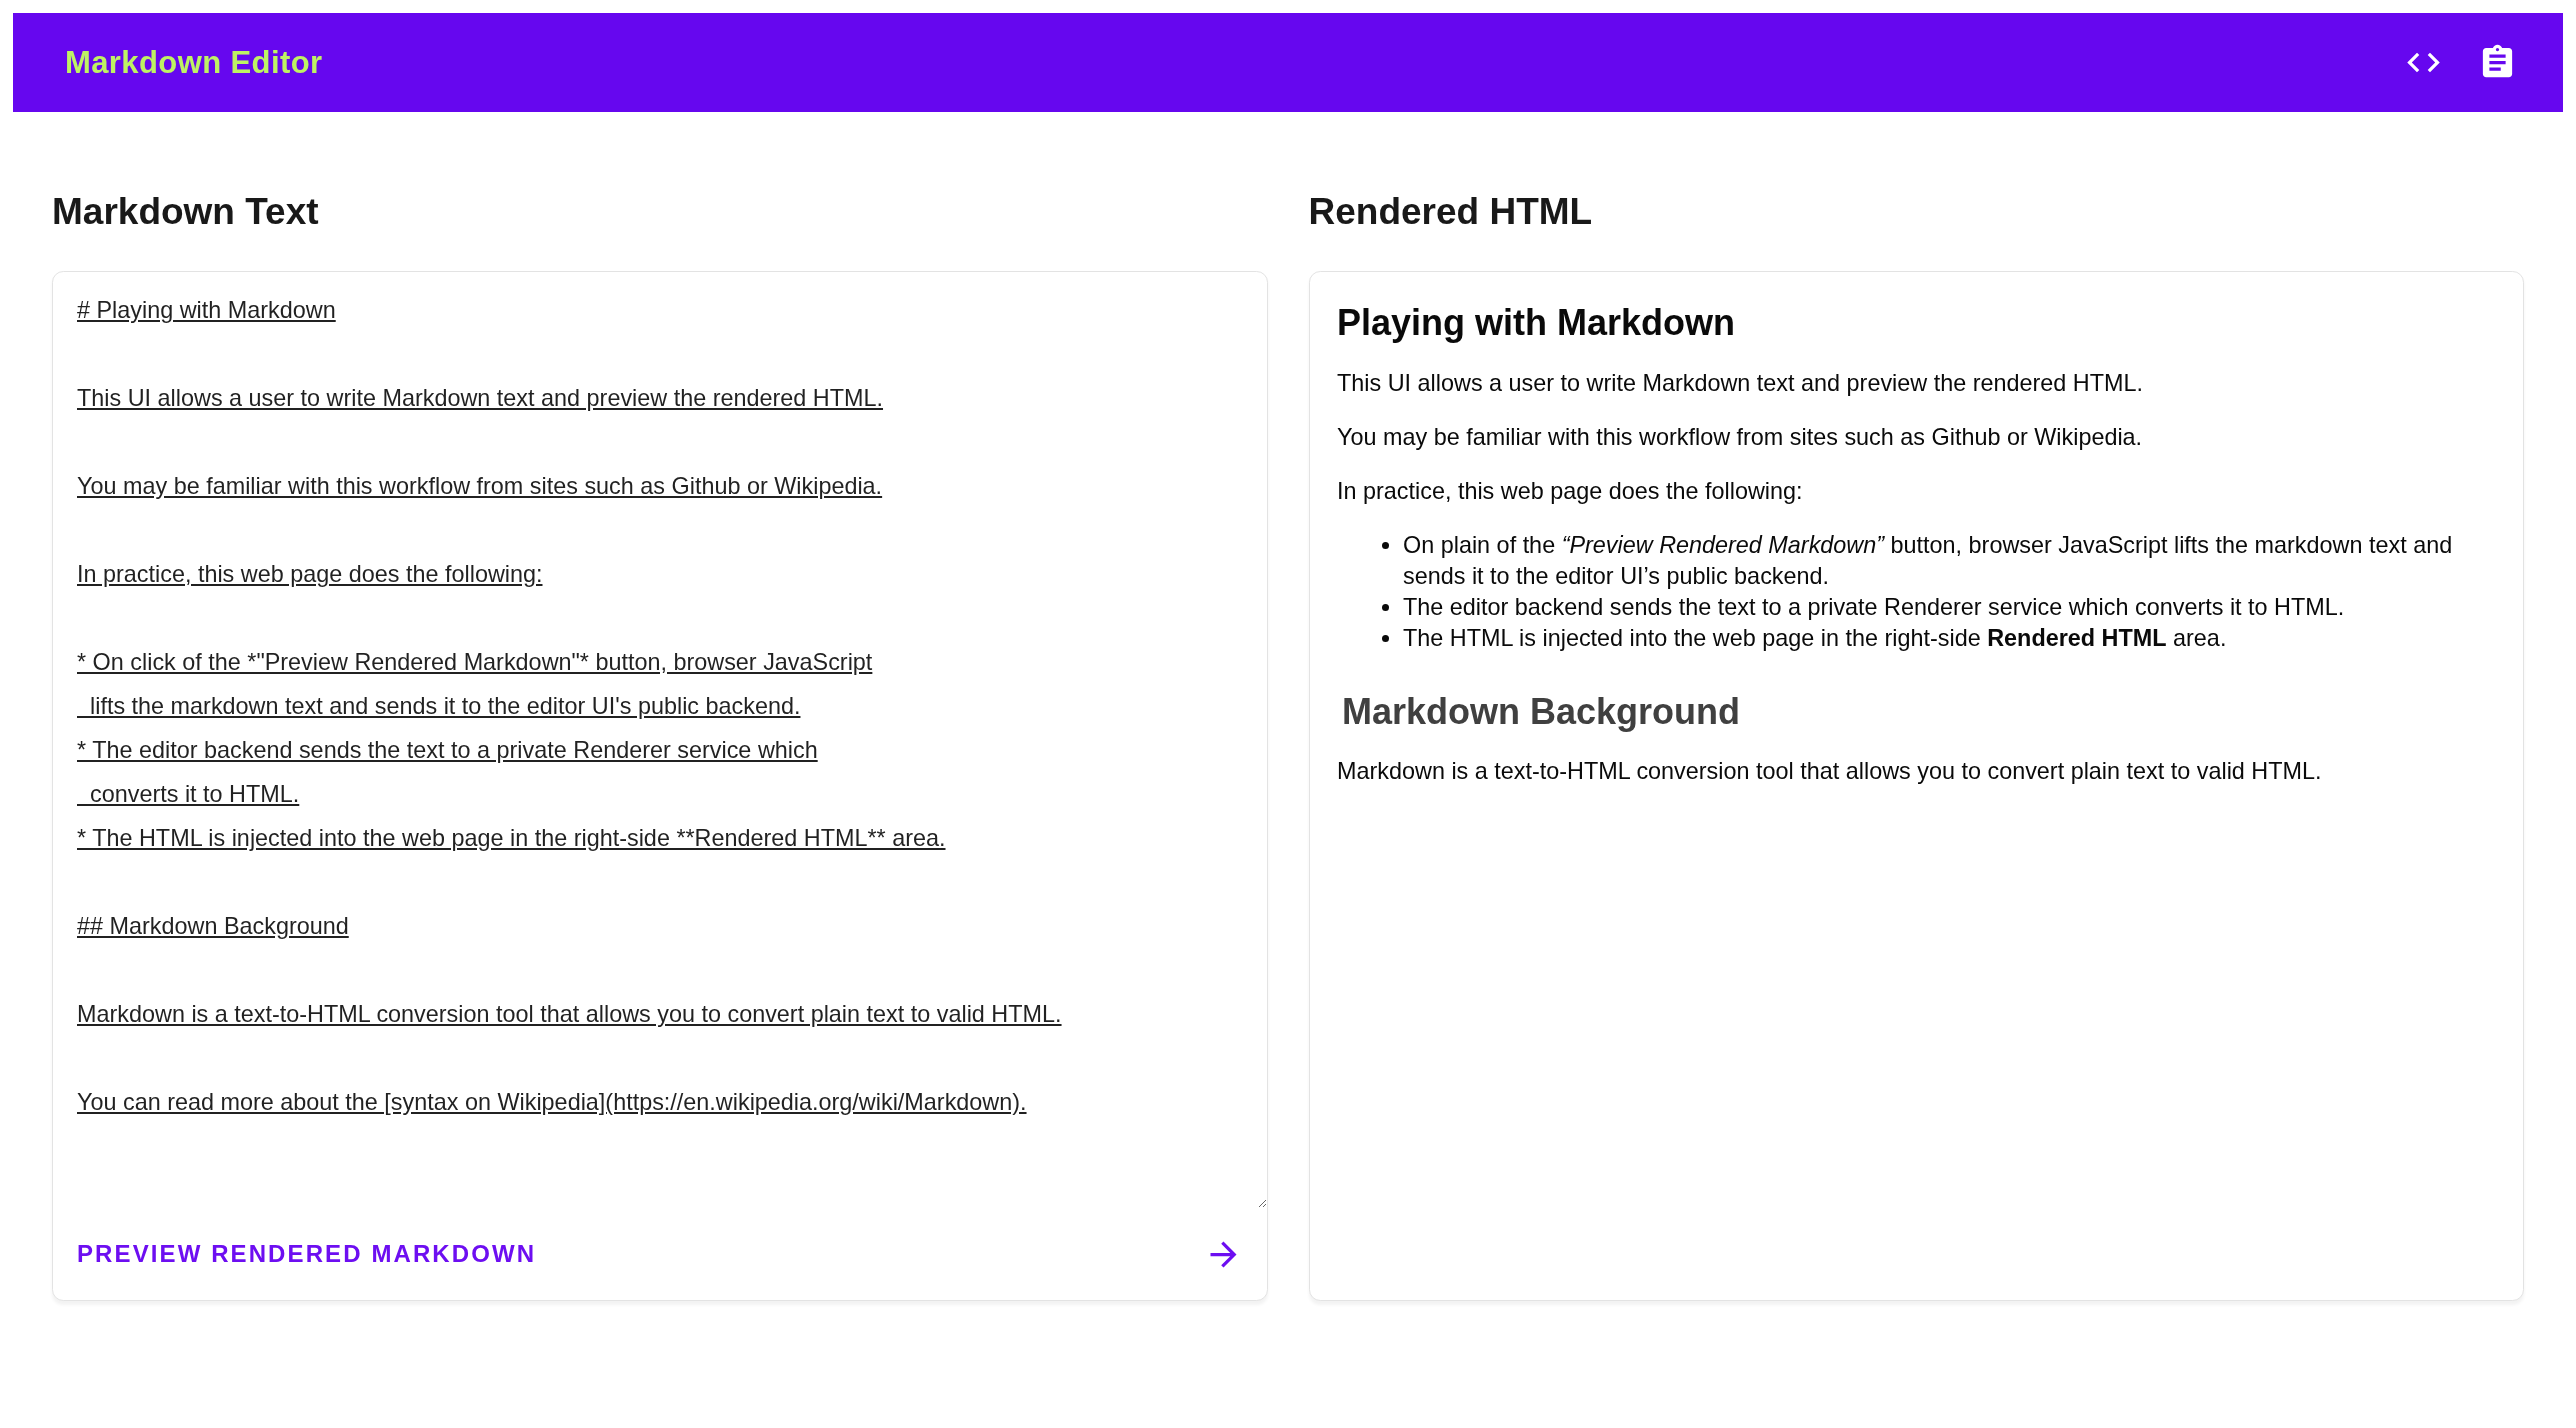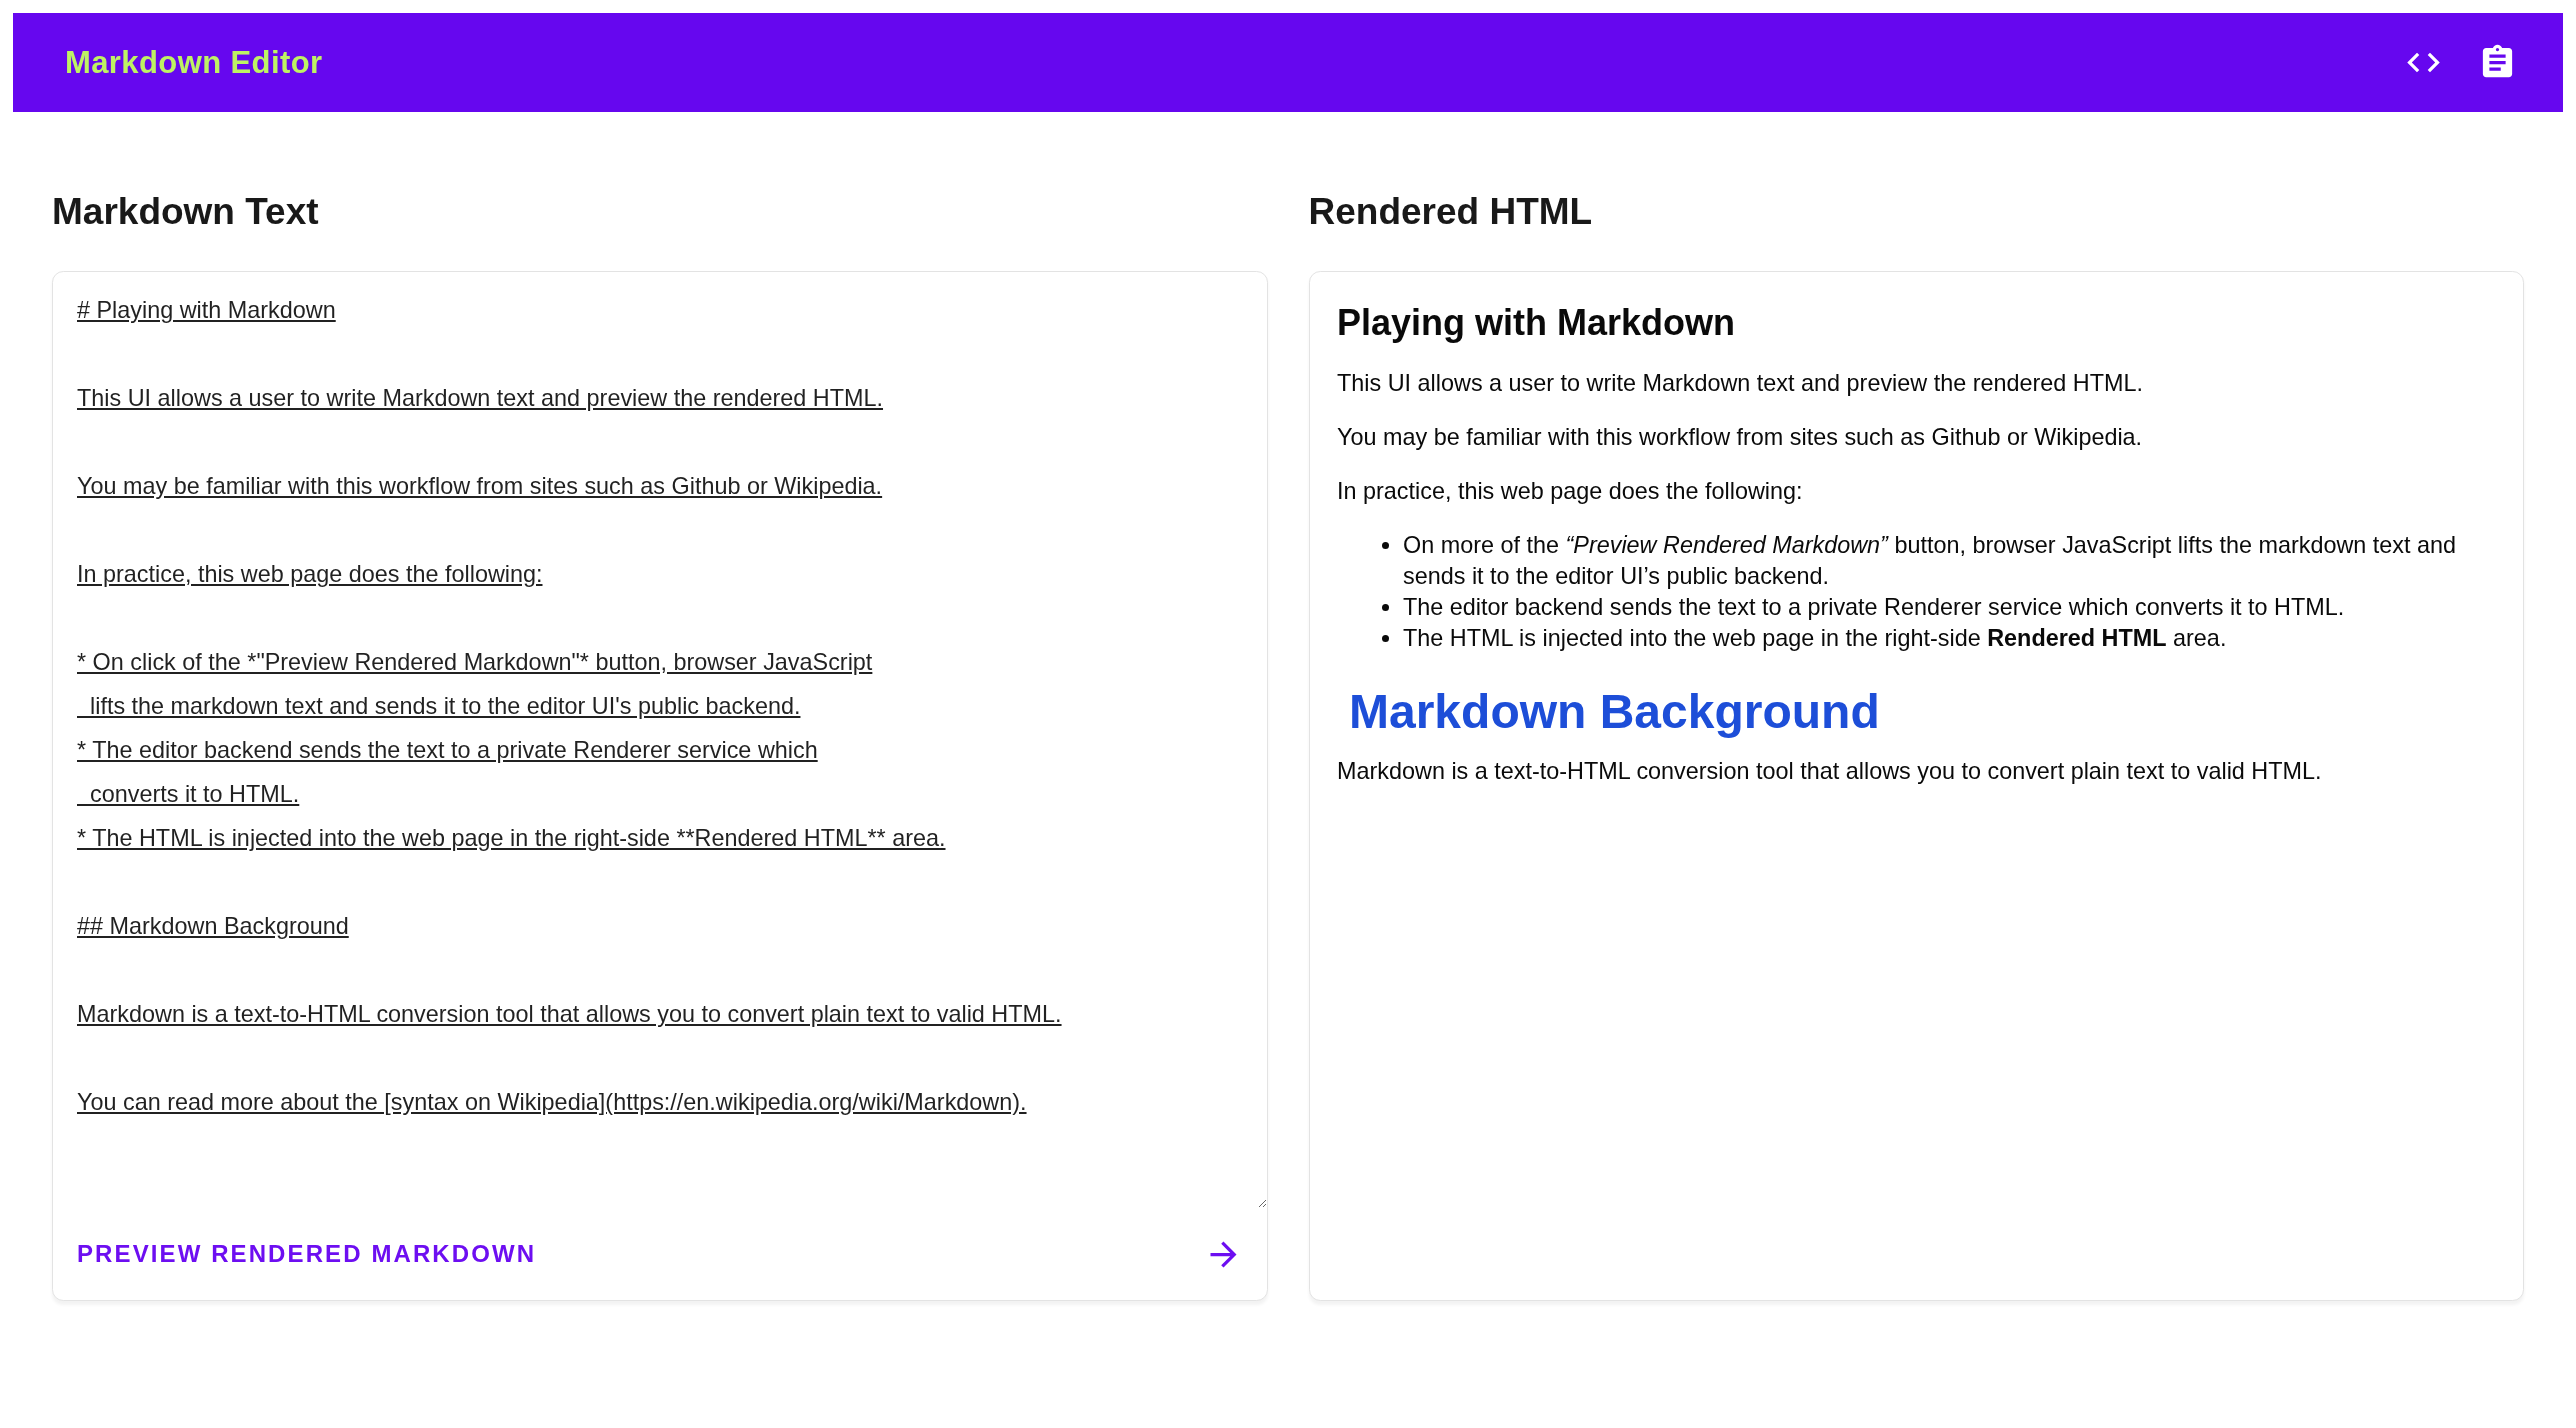--- a/index.html
+++ b/index.html
@@ -94,21 +94,21 @@
     text-align: left;
   }
   .preview-btn svg { width: 39px; height: 39px; fill: #6d0ef1; flex: 0 0 auto; }
 
   
   .render-card { padding: 3.2px 27.5px 27.5px 27.5px; color: #0a0a0a; }
   .render-card h1 {
     font-size: 36px; font-weight: 700; margin: 26px 0 11.3px 0; line-height: 44px; color: #0a0a0a;
   }
   .render-card h2 {
-    font-size: 48px; font-weight: 700; margin: 37px 0 21px 12px; line-height: 42px; color: #1d4ed8;
+    font-size: 36px; font-weight: 700; margin: 37px 0 21px 5px; line-height: 42px; color: #404040;
   }
   .render-card p {
     font-size: 23.4px; line-height: 32px; margin: 22px 0; color: #0a0a0a;
   }
   .render-card ul { margin: 22.6px 0; padding-left: 66px; }
   .render-card li { font-size: 23.4px; line-height: 31px; color: #0a0a0a; }
   .render-card a { color: #5c2d91; text-decoration: underline; }
   .render-card .em { font-style: italic; }
   .render-card .strong { font-weight: 700; }
 </style>
@@ -172,21 +172,21 @@
         </span>
       </button>
     </section>
 
     <section class="card render-card">
       <h1>Playing with Markdown</h1>
       <p>This UI allows a user to write Markdown text and preview the rendered HTML.</p>
       <p>You may be familiar with this workflow from sites such as Github or Wikipedia.</p>
       <p>In practice, this web page does the following:</p>
       <ul>
-        <li><span>On more of the </span><span class="em">“Preview Rendered Markdown”</span><span> button, browser JavaScript lifts the markdown text and sends it to the editor UI’s public backend.</span></li>
+        <li><span>On plain of the </span><span class="em">“Preview Rendered Markdown”</span><span> button, browser JavaScript lifts the markdown text and sends it to the editor UI’s public backend.</span></li>
         <li><span>The editor backend sends the text to a private Renderer service which converts it to HTML.</span></li>
         <li><span>The HTML is injected into the web page in the right-side </span><span class="strong">Rendered HTML</span><span> area.</span></li>
       </ul>
       <h2>Markdown Background</h2>
       <p>Markdown is a text-to-HTML conversion tool that allows you to convert plain text to valid HTML.</p>
     </section>
 
   </div>
 </main>
 

